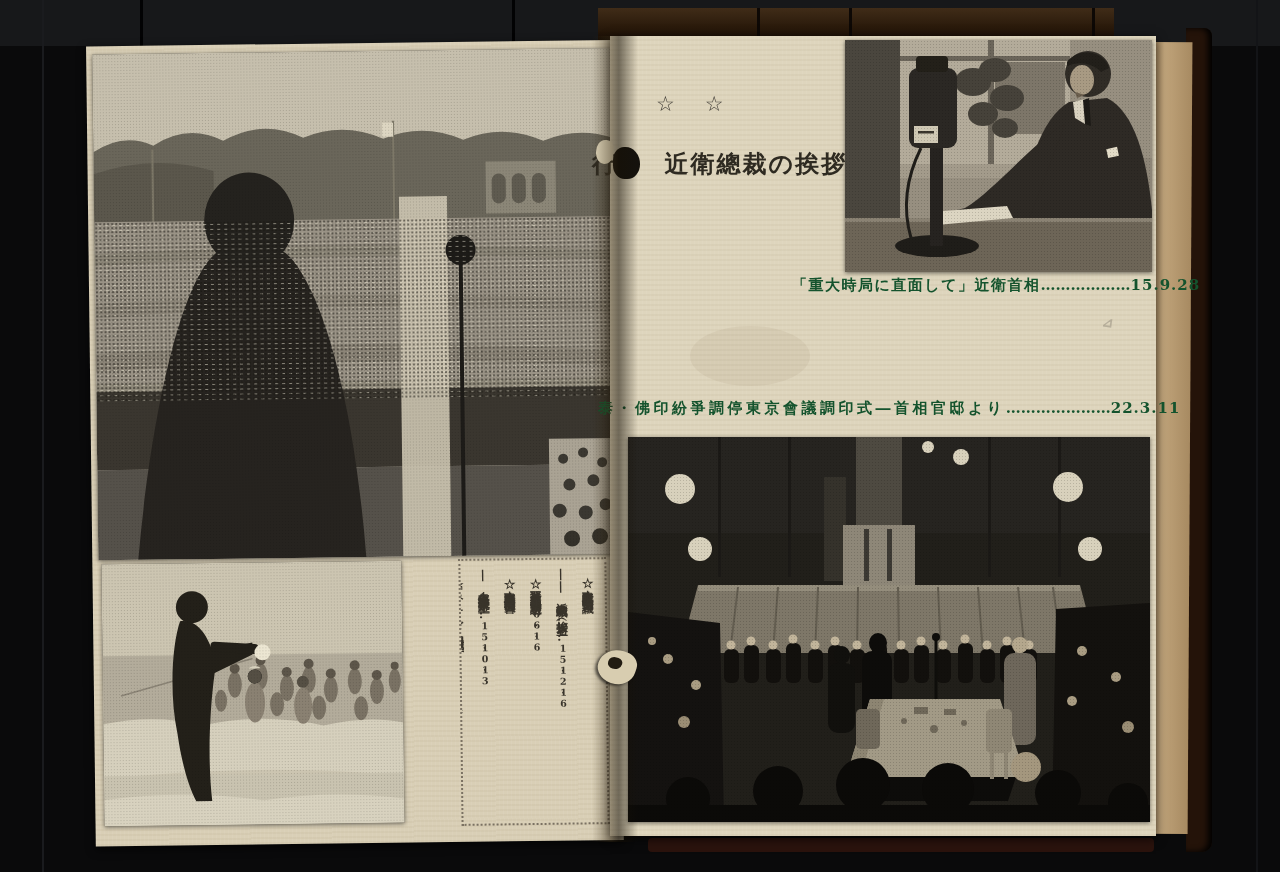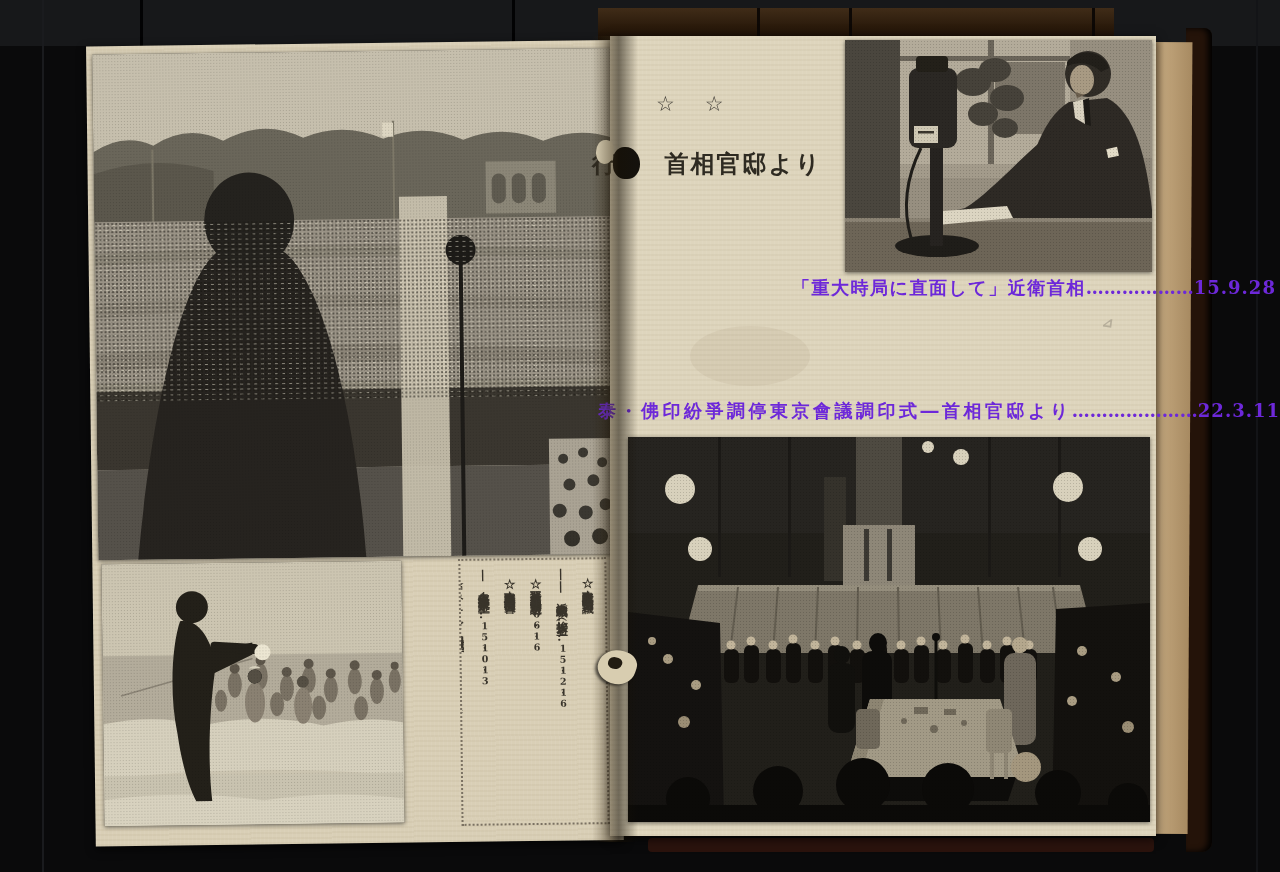--- a/index.html
+++ b/index.html
@@ -39,21 +39,21 @@
      background-image:radial-gradient(rgba(30,28,22,.28) 26%,transparent 32%);
      background-size:3px 3px;mix-blend-mode:multiply;}
   .speckle{position:absolute;
      background-image:radial-gradient(rgba(28,26,20,.6) 24%,transparent 30%),
                       radial-gradient(rgba(240,235,215,.5) 20%,transparent 28%);
      background-size:4px 4px,7px 5px;background-position:0 0,2px 1px;}
   .title{font-size:24px;font-weight:bold;letter-spacing:2px;color:#2e2a21;white-space:nowrap;z-index:30;}
   .blot{background:#15120d;border-radius:46% 60% 52% 48%;z-index:35;}
   .notch{background:#e2d8bc;border-radius:50% 40% 55% 45%;z-index:34;}
   .stars{display:flex;gap:30px;font-size:21px;color:#45413a;z-index:30;}
-  .cap{font-weight:bold;font-size:18px;color:#6d28d9;white-space:nowrap;z-index:30;}
+  .cap{font-weight:bold;font-size:15px;color:#14532d;white-space:nowrap;z-index:30;}
   .cap .lead{letter-spacing:0;} .cap .lab{letter-spacing:1.5px;} .cap .dt{letter-spacing:1px;}
   .midcap .lab{letter-spacing:3.5px;}
   .index-box{border:2px dotted #7b7263;writing-mode:vertical-rl;text-orientation:mixed;
      padding:9px 7px;font-size:11.5px;line-height:20px;letter-spacing:1px;color:#39342b;
      font-weight:bold;overflow:hidden;z-index:20;}
   .index-box p{margin:0;margin-block-end:6px;}
   .index-box .date{text-orientation:upright;font-size:9.5px;letter-spacing:0;}
   .curl{background:#d8cdb0;border-radius:60% 40% 55% 50%;box-shadow:-2px 2px 3px rgba(0,0,0,.6);
         z-index:45;transform:rotate(18deg);}
   .curl i{position:absolute;left:9px;top:8px;width:14px;height:12px;background:#221c12;
@@ -198,21 +198,21 @@
 
 <div class="abs page page-right">
   <div class="abs paper-grain"></div>
 
   <div class="abs stars" style="left:46px;top:56px;">
     <span>☆</span>
     <span>☆</span>
   </div>
 
   <div class="abs title" style="left:-18px;top:112px;">
-    <span>行く</span><span style="display:inline-block;width:20px;"></span><span>首相官邸より</span>
+    <span>行く</span><span style="display:inline-block;width:20px;"></span><span>近衛總裁の挨拶</span>
   </div>
 
   <div class="abs photo" style="left:235px;top:4px;width:307px;height:232px;">
     <svg width="307" height="232" viewBox="0 0 307 232">
       <rect x="0" y="0" width="307" height="232" fill="#978f80"></rect>
       <rect x="0" y="0" width="55" height="232" fill="#4a463e"></rect>
       <rect x="55" y="0" width="170" height="128" fill="#b3ab9a"></rect>
       <rect x="143" y="0" width="6" height="128" fill="#6b655a"></rect>
       <rect x="55" y="16" width="170" height="5" fill="#6b655a"></rect>
       <rect x="150" y="22" width="70" height="72" fill="#7d7669"></rect>

